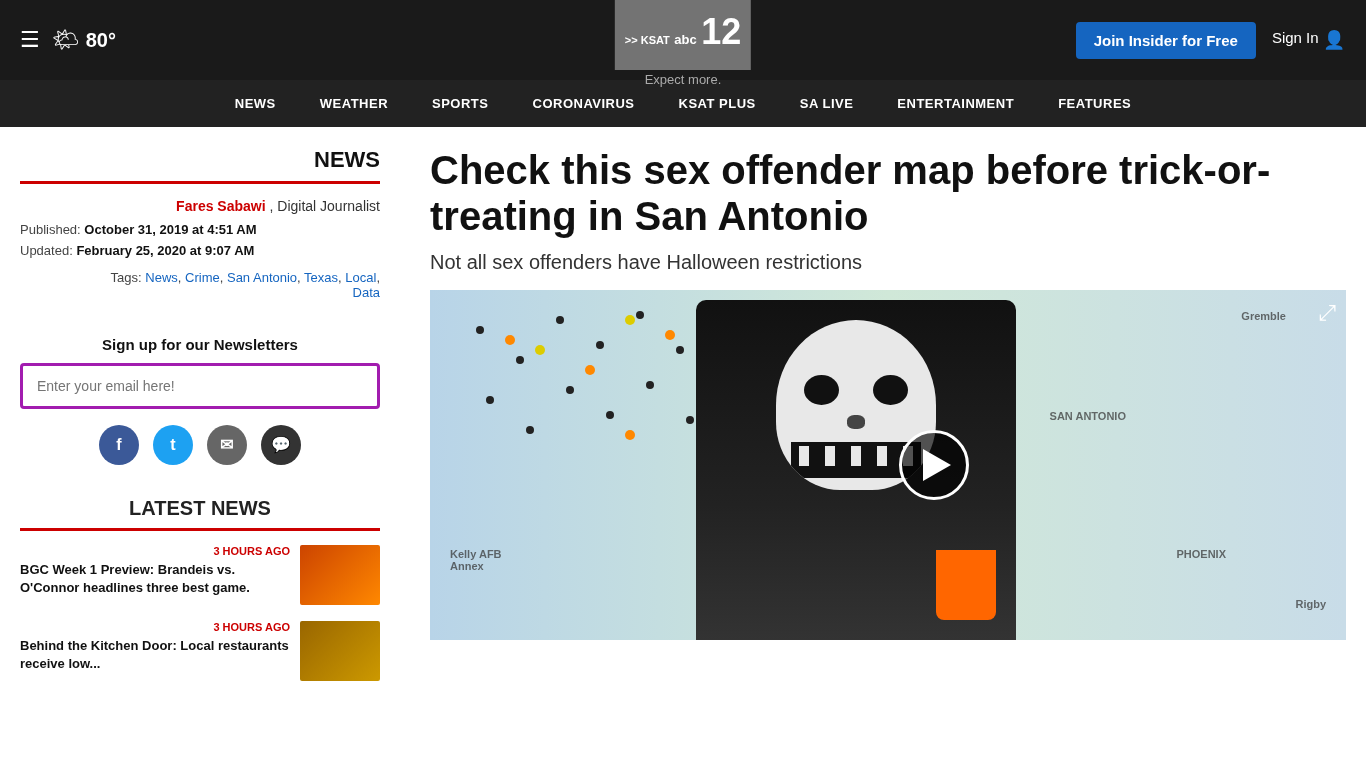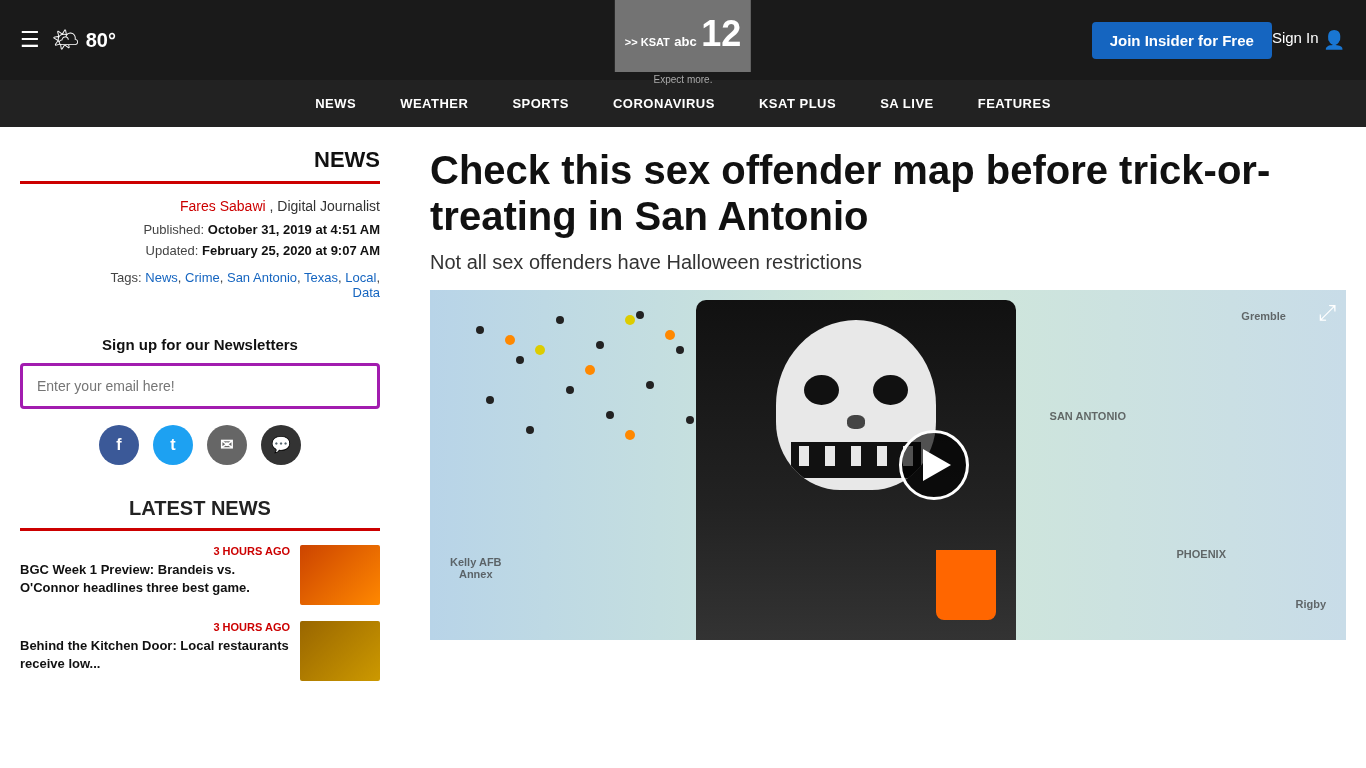--- a/index.html
+++ b/index.html
@@ -59,27 +59,28 @@
       font-weight: bold;
     }
     .logo-12 {
       color: #fff;
       font-size: 36px;
       font-weight: 900;
       line-height: 1;
     }
     .logo-tagline {
       color: #aaa;
-      font-size: 10px;
+      font-size: 13px;
       display: block;
       margin-top: 2px;
     }
     .header-right {
       display: flex;
       align-items: center;
+      gap: 16px;
     }
     .join-btn {
       background: #1565c0;
       color: #fff;
       border: none;
       padding: 10px 18px;
       font-size: 15px;
       font-weight: bold;
       border-radius: 4px;
       cursor: pointer;
@@ -138,24 +139,23 @@
       margin-bottom: 14px;
     }
     .author-line {
       text-align: right;
       font-size: 14px;
       color: #333;
       margin-bottom: 6px;
     }
     .author-name {
       color: #cc0000;
-      font-weight: normal;
+      font-weight: bold;
     }
     .dates {
-      text-align: right;
       font-size: 13px;
       color: #444;
       line-height: 1.6;
     }
     .dates strong {
       color: #111;
     }
     .tags {
       text-align: right;
       font-size: 13px;
@@ -449,20 +449,21 @@
   </div>
 </header>
 
 <nav class="main-nav">
   <span class="nav-item">NEWS</span>
   <span class="nav-item">WEATHER</span>
   <span class="nav-item">SPORTS</span>
   <span class="nav-item">CORONAVIRUS</span>
   <span class="nav-item">KSAT PLUS</span>
   <span class="nav-item">SA LIVE</span>
+  <span class="nav-item">ENTERTAINMENT</span>
   <span class="nav-item">FEATURES</span>
 </nav>
 
 <div class="content-area">
 
   <aside class="sidebar">
     <div class="sidebar-news-heading">NEWS</div>
     <div class="author-line">
       <span class="author-name">Fares Sabawi</span>
       <span>, Digital Journalist</span>
@@ -620,21 +621,21 @@
             <circle cx="200" cy="30" r="5" fill="#ddcc00"></circle>
             <circle cx="280" cy="75" r="5" fill="#ddcc00"></circle>
             <circle cx="360" cy="30" r="5" fill="#ddcc00"></circle>
             <circle cx="440" cy="70" r="5" fill="#ddcc00"></circle>
             <circle cx="520" cy="35" r="5" fill="#ddcc00"></circle>
             <circle cx="600" cy="75" r="5" fill="#ddcc00"></circle>
             <circle cx="680" cy="35" r="5" fill="#ddcc00"></circle>
           </svg>
 
           <span class="map-label" style="top: 120px; right: 220px;">SAN ANTONIO</span>
-          <span class="map-label" style="bottom: 60px; left: 20px; text-align: center;">Kelly AFB<br>Annex</span>
+          <span class="map-label" style="bottom: 68px; left: 20px;">Kelly AFB<br>Annex</span>
           <span class="map-label" style="bottom: 30px; right: 20px;">Rigby</span>
           <span class="map-label" style="top: 20px; right: 60px;">Gremble</span>
           <span class="map-label" style="bottom: 80px; right: 120px;">PHOENIX</span>
 
           <div class="skull-figure">
             <div class="skull-head">
               <div class="skull-eye-left"></div>
               <div class="skull-eye-right"></div>
               <div class="skull-nose"></div>
               <div class="skull-mouth">

